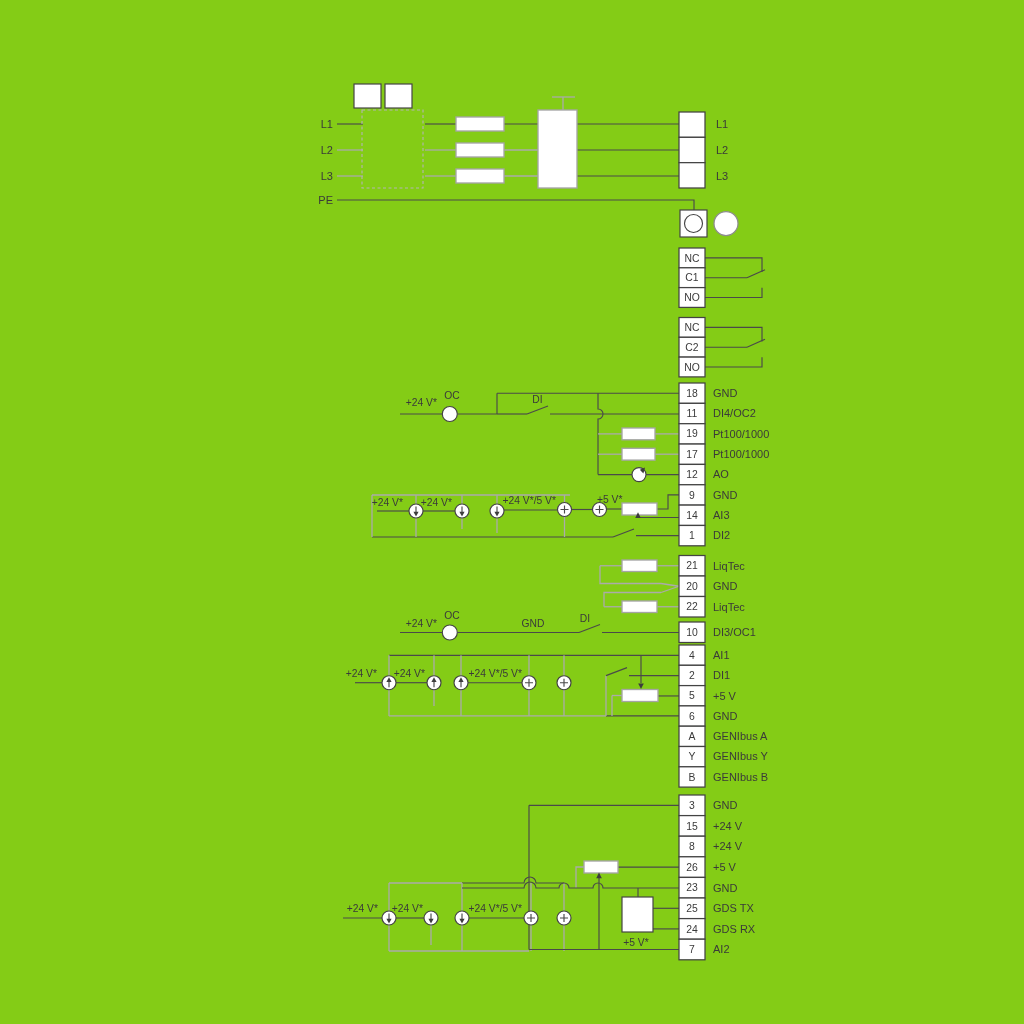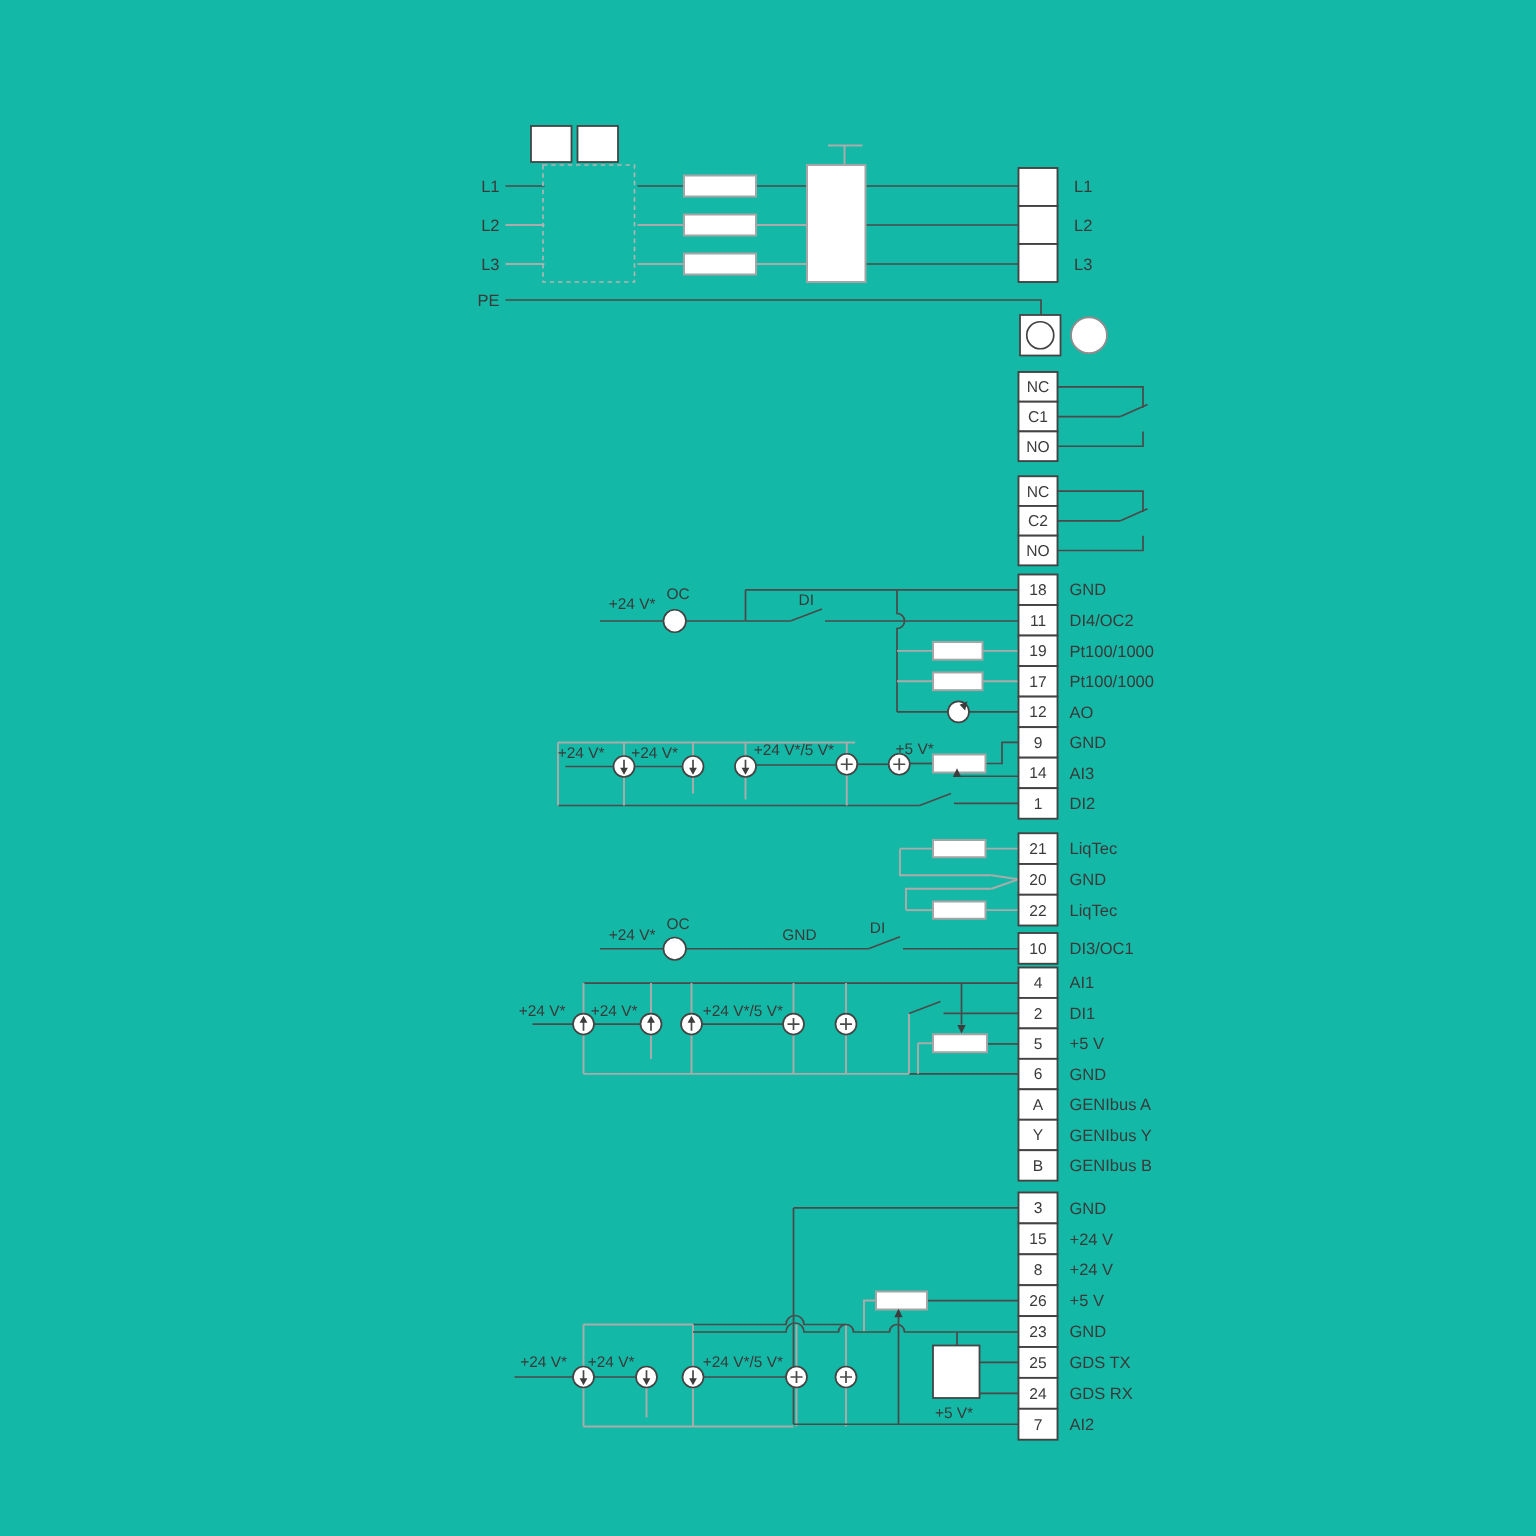--- a/index.html
+++ b/index.html
@@ -1,16 +1,16 @@
 <!DOCTYPE html>
 <html><head>
 <meta charset="utf-8">
 <style>
   html,body{margin:0;padding:0;background:#ffffff;}
-  .stage{position:relative;width:1024px;height:1024px;background:#14b8a6;overflow:hidden;}
+  .stage{position:relative;width:1024px;height:1024px;background:#84cc16;overflow:hidden;}
   svg{position:absolute;left:0;top:0;}
   svg text{font-family:"Liberation Sans","DejaVu Sans",sans-serif;fill:#3a3a3a;}
   .t11{font-size:11px;}
   .t10{font-size:10.3px;}
   .num{font-size:10.4px;}
   path.wd{stroke:#4a4a4a;stroke-width:1.15;fill:none;}
   path.wg{stroke:#ababab;stroke-width:1.3;fill:none;}
   path.wdd{stroke:#4a4a4a;stroke-width:1.1;fill:none;stroke-dasharray:3.2 2.6;}
   rect.rd{stroke:#454545;fill:#ffffff;stroke-width:1.2;}
   rect.rg{stroke:#a5a5a5;fill:#ffffff;stroke-width:1.35;}

